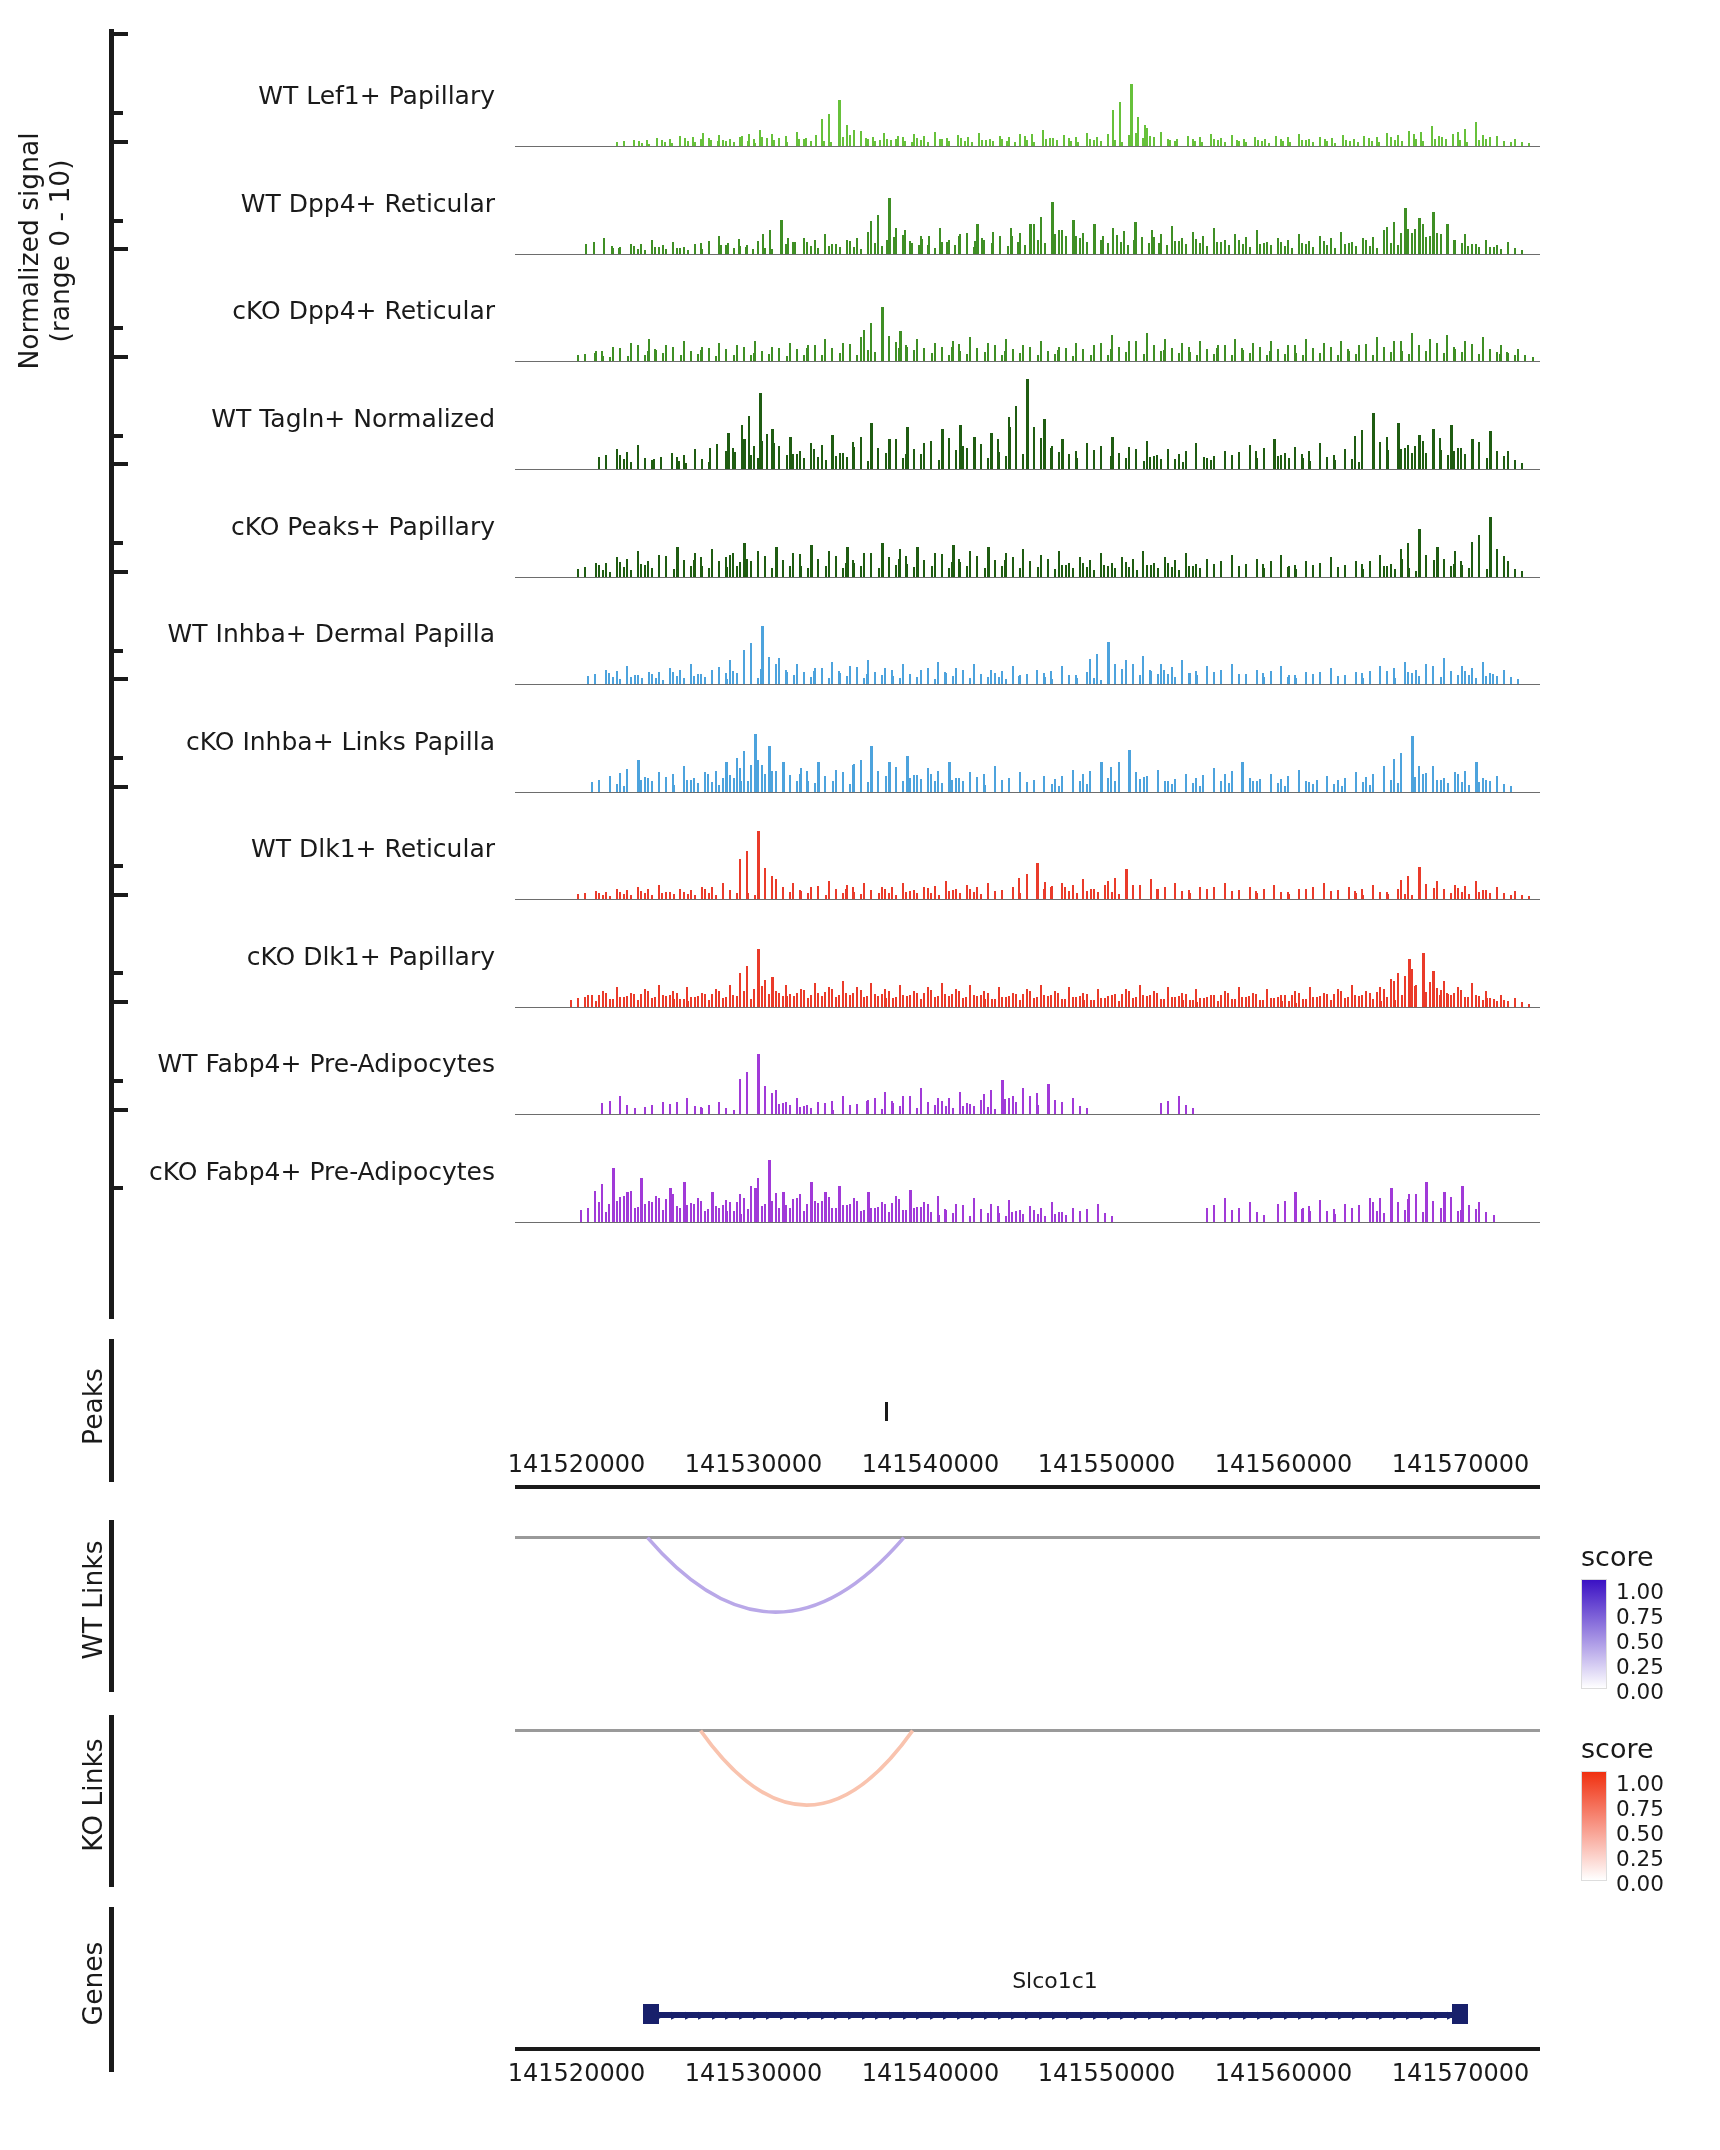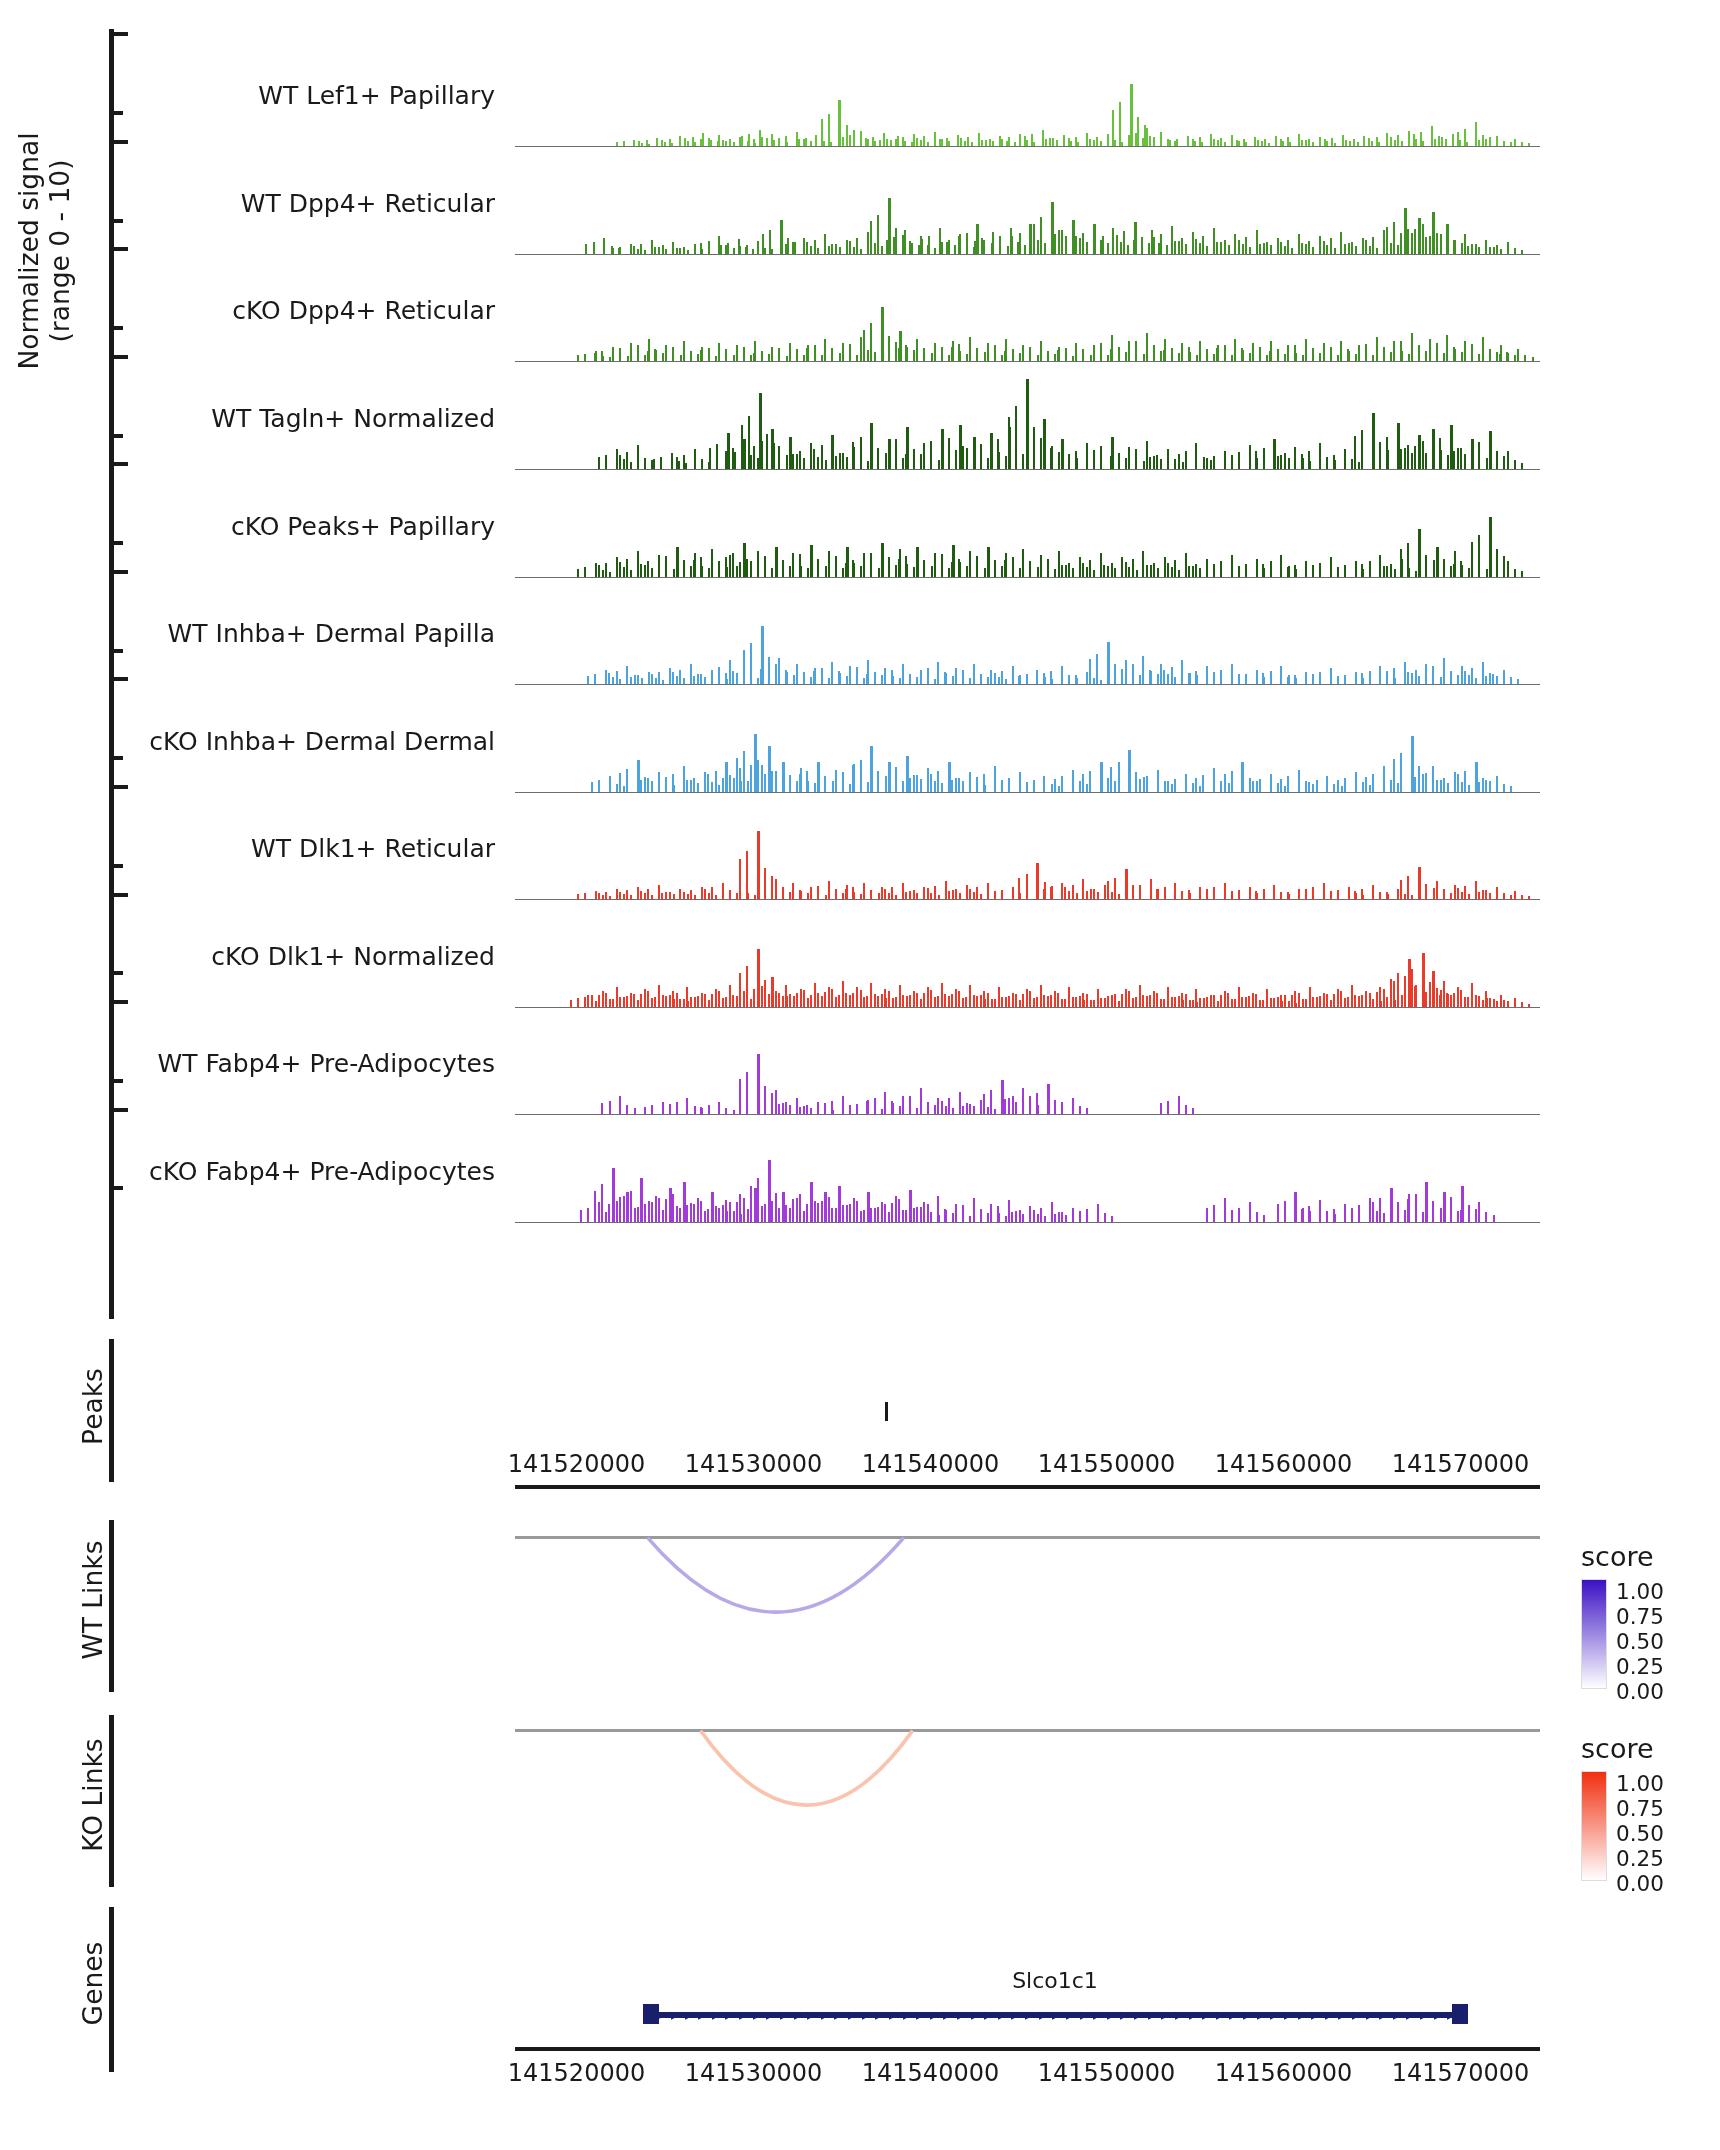--- a/index.html
+++ b/index.html
@@ -1607,21 +1607,21 @@
           <i style="left: 949px; width: 2.2px; height: 12.8px; background: rgb(77, 163, 221);"></i>
           <i style="left: 988px; width: 2.2px; height: 14px; background: rgb(77, 163, 221);"></i>
           <i style="left: 995px; width: 2.2px; height: 6.5px; background: rgb(77, 163, 221);"></i>
           <i style="left: 977px; width: 2.2px; height: 9.8px; background: rgb(77, 163, 221);"></i>
           <i style="left: 1002px; width: 2.2px; height: 4.8px; background: rgb(77, 163, 221);"></i>
           <i style="left: 970px; width: 2.2px; height: 8.1px; background: rgb(77, 163, 221);"></i>
         </div>
         <div class="track-base"></div>
       </div>
       <div class="track" style="top: 685px; height: 108px;">
-        <div class="track-label">cKO Inhba+ Dermal Dermal</div>
+        <div class="track-label">cKO Inhba+ Links Papilla</div>
         <div class="sig">
           <i style="left: 94px; width: 2.2px; height: 16px; background: rgb(77, 163, 221);"></i>
           <i style="left: 101px; width: 2.2px; height: 7.4px; background: rgb(77, 163, 221);"></i>
           <i style="left: 83px; width: 2.2px; height: 11.2px; background: rgb(77, 163, 221);"></i>
           <i style="left: 108px; width: 2.2px; height: 5.5px; background: rgb(77, 163, 221);"></i>
           <i style="left: 76px; width: 2.2px; height: 9.3px; background: rgb(77, 163, 221);"></i>
           <i style="left: 122px; width: 2.9px; height: 32px; background: rgb(77, 163, 221);"></i>
           <i style="left: 129px; width: 2.2px; height: 14.8px; background: rgb(77, 163, 221);"></i>
           <i style="left: 111px; width: 2.2px; height: 22.5px; background: rgb(77, 163, 221);"></i>
           <i style="left: 136px; width: 2.2px; height: 11px; background: rgb(77, 163, 221);"></i>
@@ -2039,21 +2039,21 @@
           <i style="left: 963px; width: 2.2px; height: 7px; background: rgb(234, 59, 42);"></i>
           <i style="left: 999px; width: 2.2px; height: 8px; background: rgb(234, 59, 42);"></i>
           <i style="left: 1006px; width: 2.2px; height: 3.7px; background: rgb(234, 59, 42);"></i>
           <i style="left: 988px; width: 2.2px; height: 5.6px; background: rgb(234, 59, 42);"></i>
           <i style="left: 1013px; width: 2.2px; height: 2.7px; background: rgb(234, 59, 42);"></i>
           <i style="left: 981px; width: 2.2px; height: 4.7px; background: rgb(234, 59, 42);"></i>
         </div>
         <div class="track-base"></div>
       </div>
       <div class="track" style="top: 900px; height: 108px;">
-        <div class="track-label">cKO Dlk1+ Normalized</div>
+        <div class="track-label">cKO Dlk1+ Papillary</div>
         <div class="sig">
           <i style="left: 72px; width: 2.2px; height: 12px; background: rgb(234, 59, 42);"></i>
           <i style="left: 80px; width: 2.2px; height: 5.5px; background: rgb(234, 59, 42);"></i>
           <i style="left: 62px; width: 2.2px; height: 8.4px; background: rgb(234, 59, 42);"></i>
           <i style="left: 87px; width: 2.2px; height: 4.1px; background: rgb(234, 59, 42);"></i>
           <i style="left: 55px; width: 2.2px; height: 7px; background: rgb(234, 59, 42);"></i>
           <i style="left: 87px; width: 2.2px; height: 16px; background: rgb(234, 59, 42);"></i>
           <i style="left: 94px; width: 2.2px; height: 7.4px; background: rgb(234, 59, 42);"></i>
           <i style="left: 76px; width: 2.2px; height: 11.2px; background: rgb(234, 59, 42);"></i>
           <i style="left: 101px; width: 2.2px; height: 5.5px; background: rgb(234, 59, 42);"></i>

